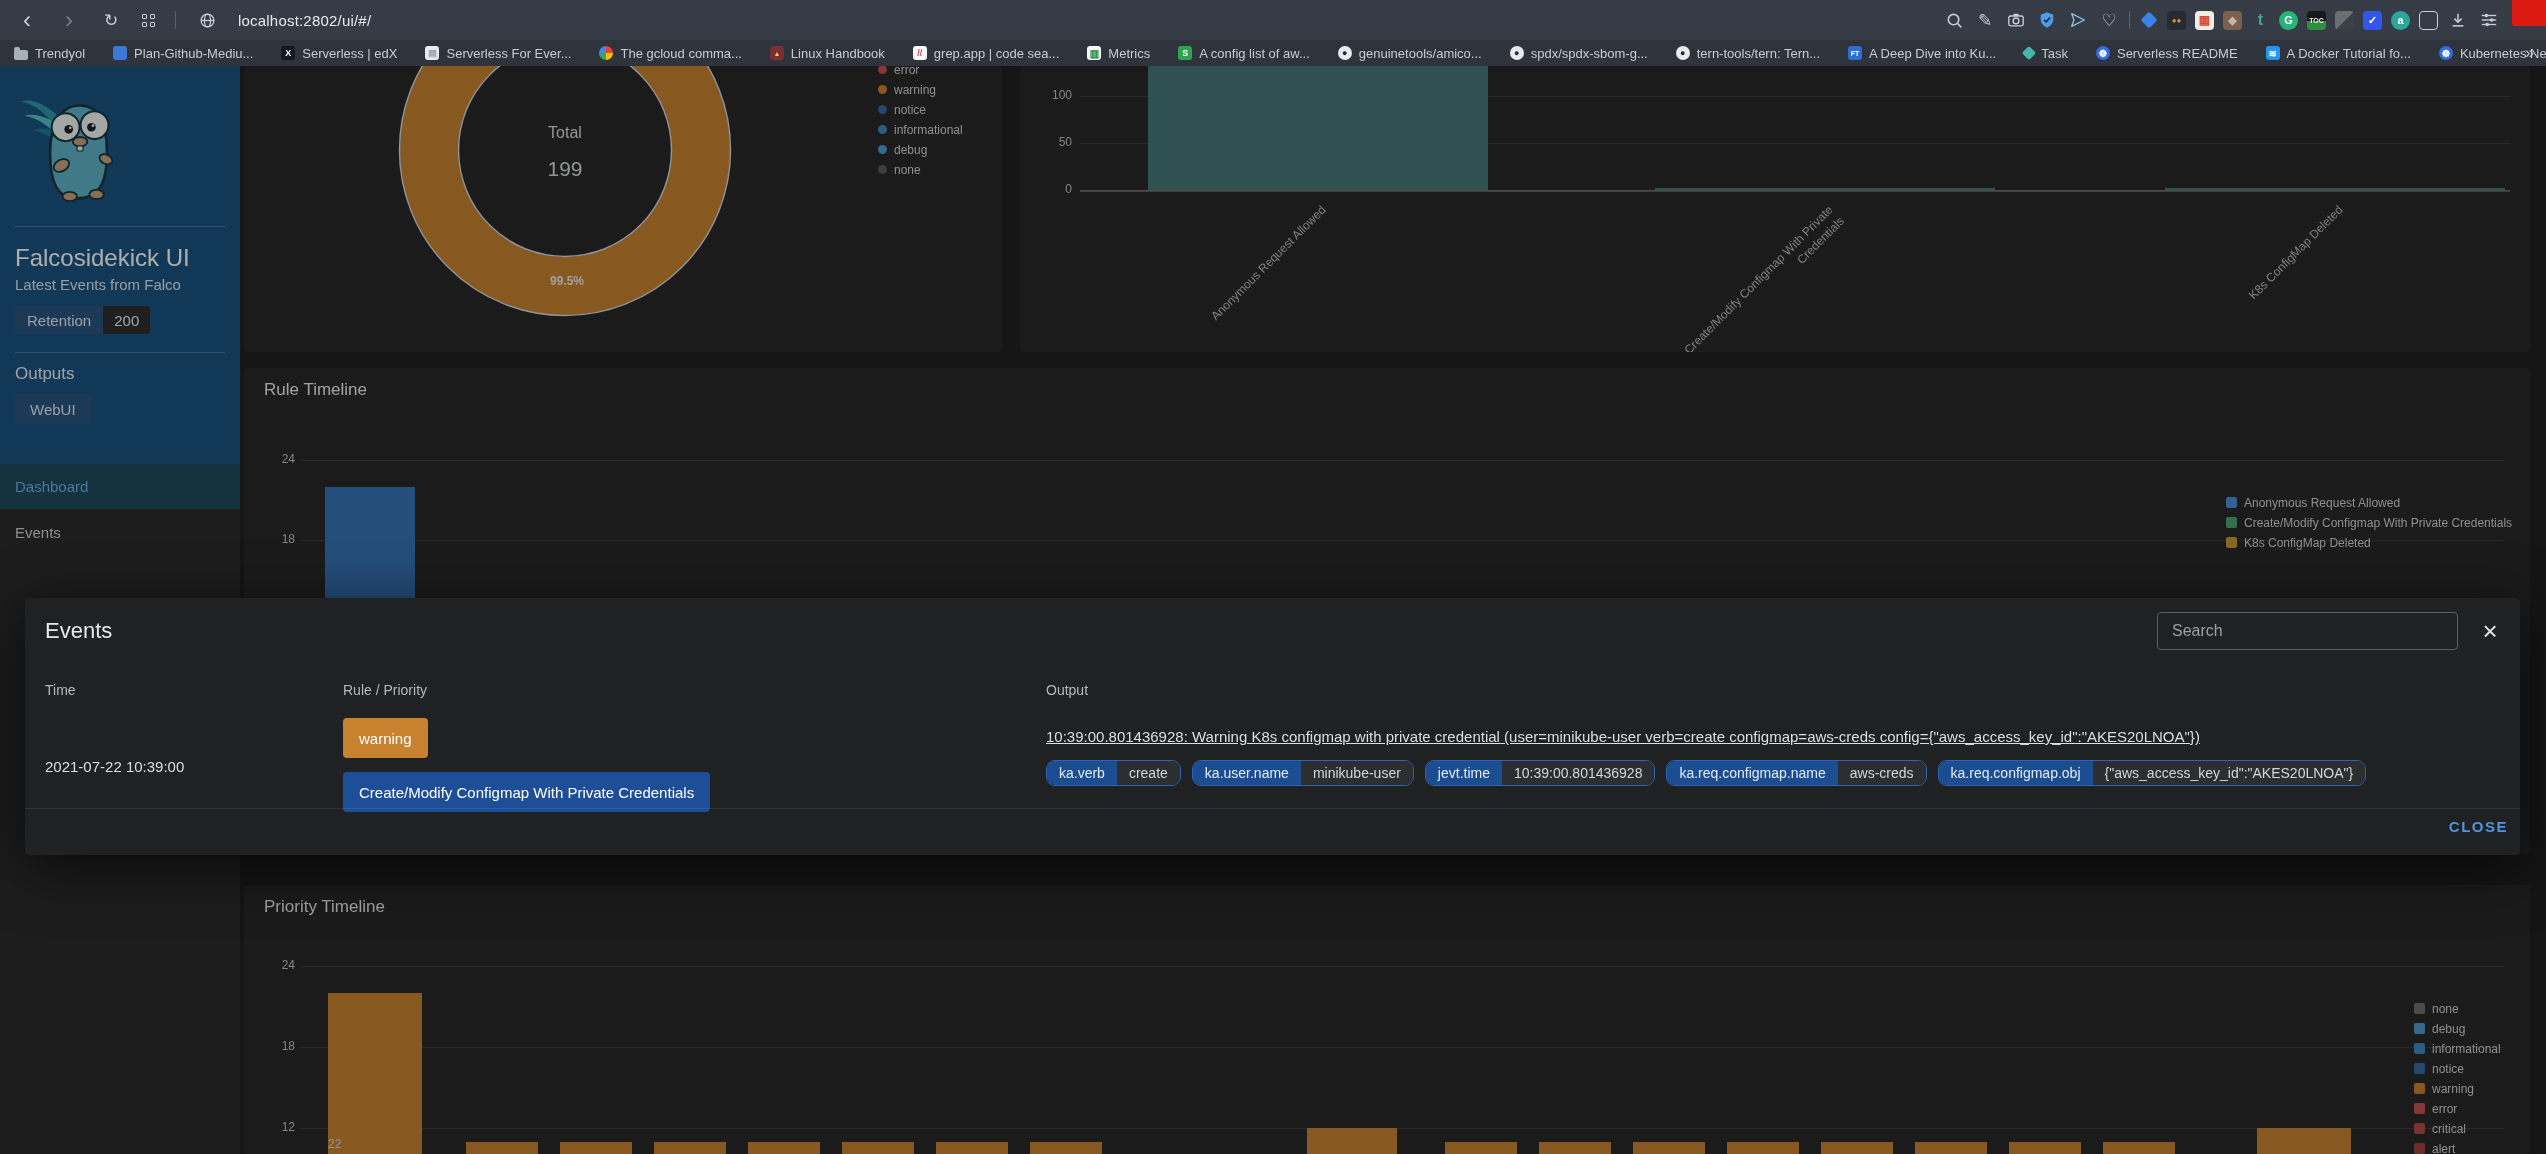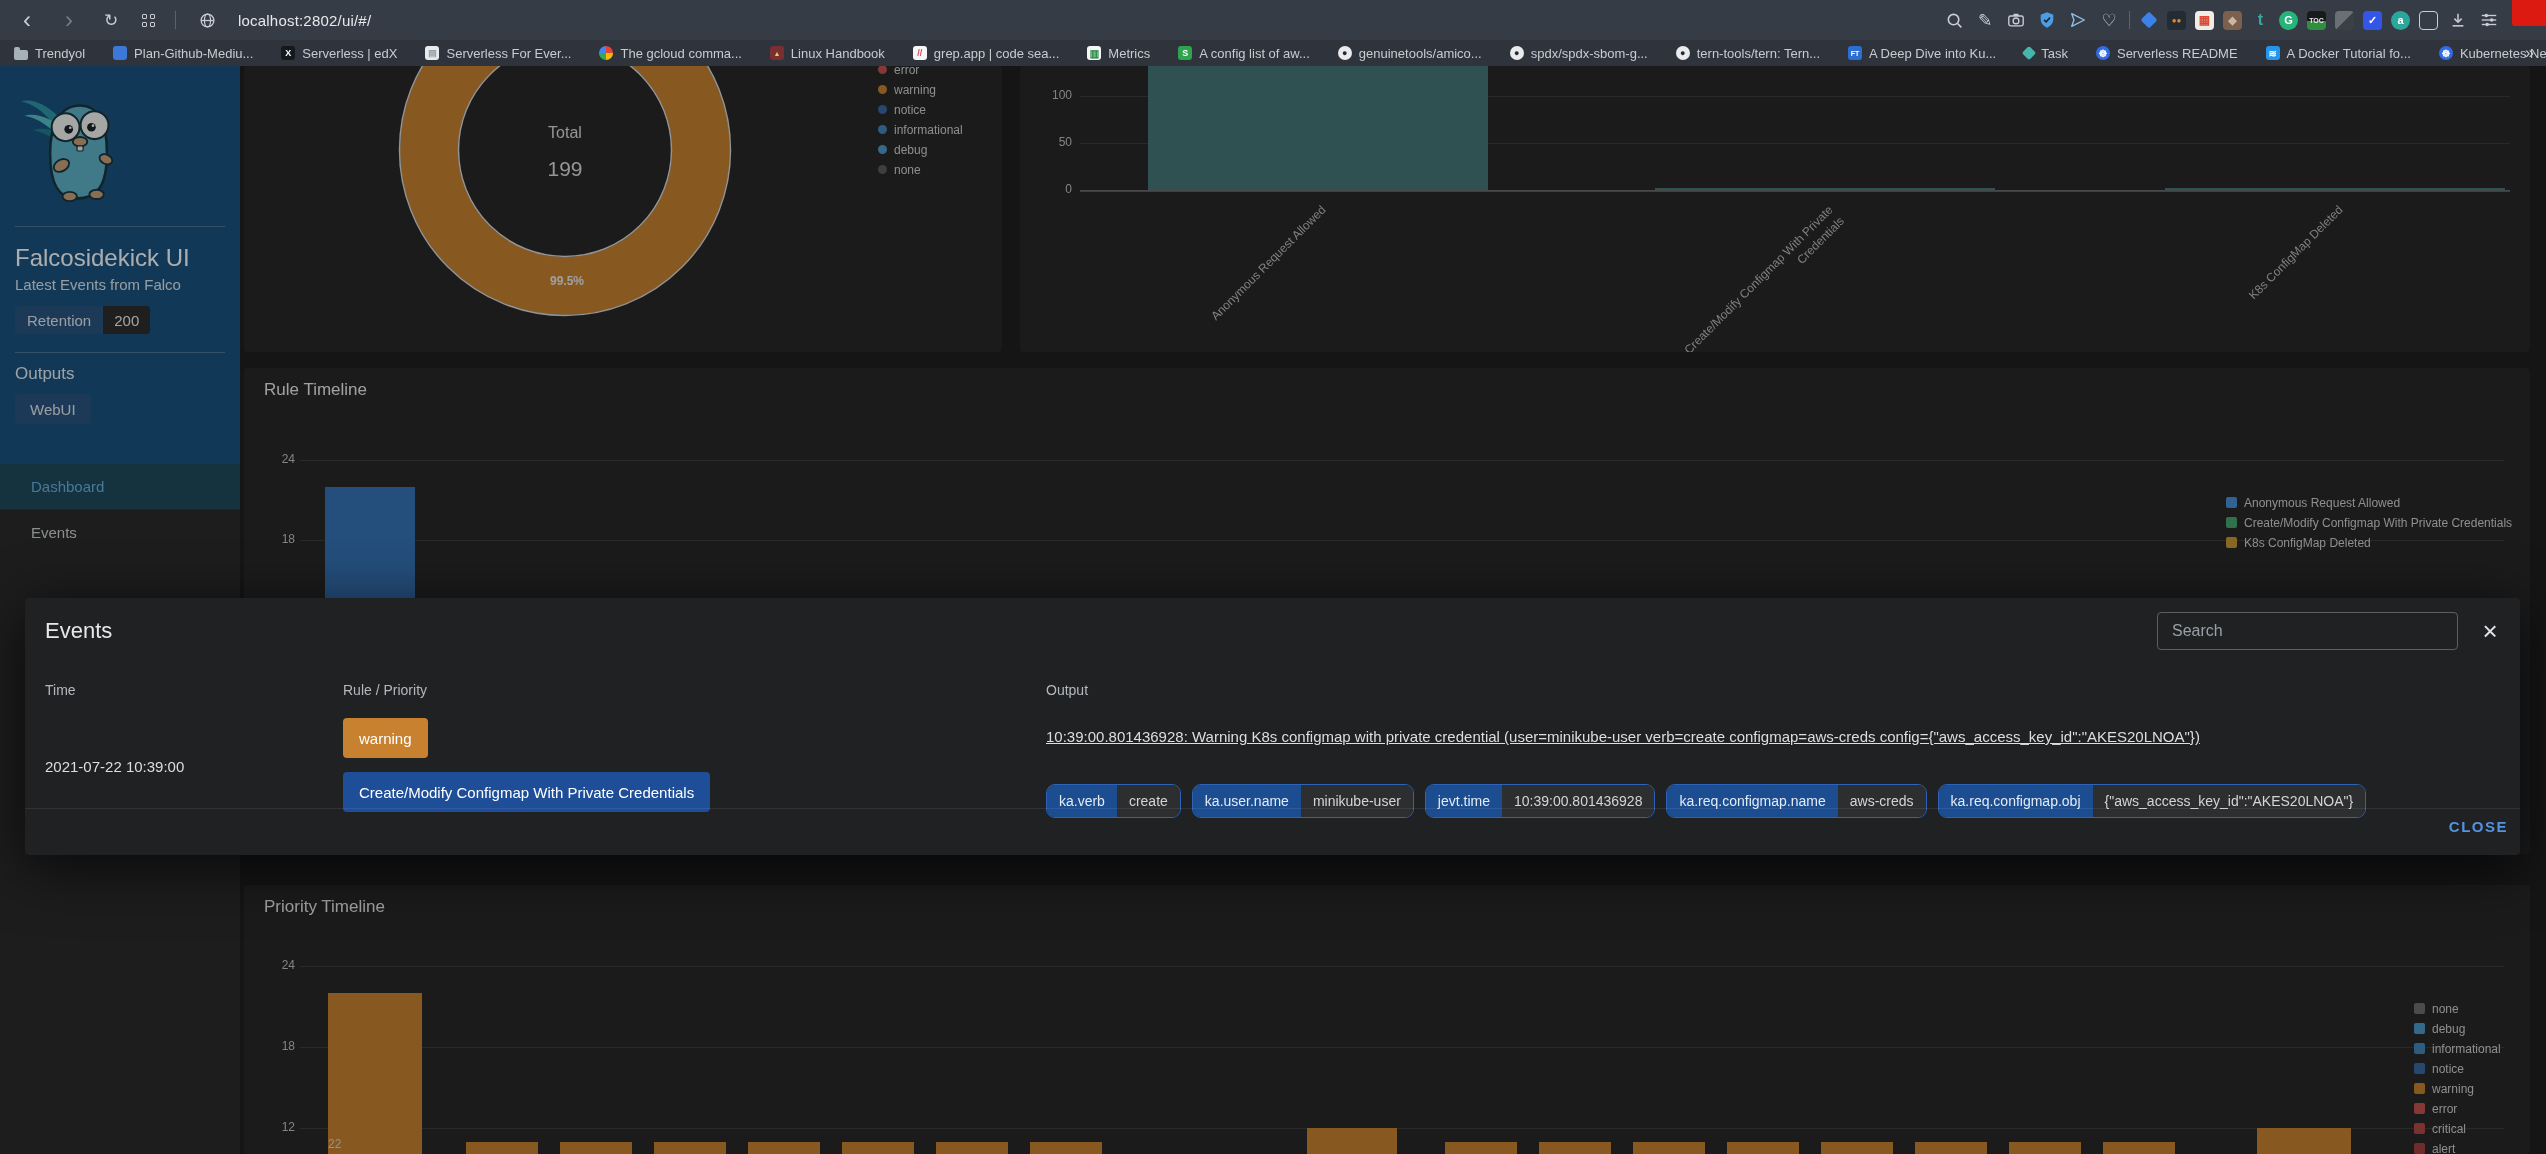--- a/index.html
+++ b/index.html
@@ -42,21 +42,21 @@
   .sb-logo { position:absolute; left:16px; top:22px; }
   .sb-div { position:absolute; left:15px; width:210px; height:1px; background:rgba(255,255,255,0.22); }
   .sb-title { position:absolute; left:15px; top:178px; font-size:24px; font-weight:400; color:#ffffff; }
   .sb-sub { position:absolute; left:15px; top:210px; font-size:15px; color:#dfe6eb; }
   .chip2 { position:absolute; left:15px; top:240px; height:28px; display:inline-flex; border-radius:4px; overflow:hidden; font-size:15px; }
   .chip2 .k { background:#2a5680; color:#e2e8ee; display:flex; align-items:center; padding:0 12px; }
   .chip2 .v { background:#2e2e2e; color:#f0f0f0; display:flex; align-items:center; padding:0 11px; }
   .sb-outputs { position:absolute; left:15px; top:298px; font-size:17px; color:#e8edf1; }
   .chip1 { position:absolute; left:15px; top:328px; height:30px; background:#2a5680; color:#e2e8ee; border-radius:4px; display:inline-flex; align-items:center; padding:0 15px; font-size:15px; }
   .sb-nav { position:absolute; left:0; top:397px; width:240px; }
-  .nav-item { height:46px; display:flex; align-items:center; padding-left:31px; font-size:15px; color:#cdd2d6; border-top:1px solid rgba(255,255,255,0.04); }
+  .nav-item { height:46px; display:flex; align-items:center; padding-left:15px; font-size:15px; color:#cdd2d6; border-top:1px solid rgba(255,255,255,0.04); }
   .nav-item.active { background:#1f4a5e; color:#6cb2e8; }
 
   
   .card { position:absolute; background:#282828; border-radius:4px; overflow:hidden; }
   #donut-card { left:244px; top:0; width:758px; height:286px; }
   #rules-card { left:1020px; top:0; width:1510px; height:286px; }
   #rule-card  { left:244px; top:302px; width:2286px; height:486px; }
   #prio-card  { left:244px; top:819px; width:2286px; height:269px; }
   .card-title { position:absolute; left:20px; top:12px; font-size:17px; color:#ececec; font-weight:400; z-index:3; }
   .chart { position:absolute; inset:0; }
@@ -81,21 +81,21 @@
   .modal-title { position:absolute; left:20px; top:20px; font-size:22px; font-weight:500; color:#e8e8e8; }
   .search-box { position:absolute; left:2132px; top:14px; width:301px; height:38px; background:transparent; border:1px solid #5c6063; border-radius:4px; color:#e8e8e8; font-size:16px; padding:0 14px; font-family:"Liberation Sans", sans-serif; outline:none; }
   .search-box::placeholder { color:#9aa0a6; }
   .modal-x { position:absolute; left:2448px; top:16px; width:34px; height:34px; background:none; border:none; color:#e0e3e6; font-size:26px; cursor:pointer; line-height:34px; text-align:center; }
   .col-h { position:absolute; top:84px; font-size:14px; color:#b4b8bc; }
   .row-time { position:absolute; left:20px; top:160px; font-size:15px; color:#dcdee0; }
   .chip-pri { position:absolute; left:318px; top:120px; height:40px; border-radius:4px; display:inline-flex; align-items:center; padding:0 16px; font-size:15px; color:#fff; }
   .chip-rule { position:absolute; left:318px; top:174px; height:40px; border-radius:4px; display:inline-flex; align-items:center; padding:0 16px; font-size:15px; color:#fff; }
   .row-output { position:absolute; left:1021px; top:130px; width:1420px; font-size:15px; color:#dcdee0; white-space:nowrap;text-decoration:underline; }
   .tags { position:absolute; left:1021px; top:162px; display:flex; gap:11px; }
-  .tag { display:inline-flex; border:1.5px solid #2e64b8; border-radius:9px; overflow:hidden; height:34px;margin-top:24px; }
+  .tag { display:inline-flex; border:1.5px solid #2e64b8; border-radius:9px; overflow:hidden; height:26px; }
   .tag-k { background:#1b4d90; color:#e3ebf5; display:flex; align-items:center; padding:0 12px; font-size:14px; }
   .tag-v { background:#2c2e30; color:#d3d5d7; display:flex; align-items:center; padding:0 12px; font-size:14px; }
   .modal-div { position:absolute; left:0; top:210px; width:100%; height:1px; background:rgba(255,255,255,0.08); }
   .close-btn { position:absolute; right:12px; top:220px; background:none; border:none; color:#5393e0; font-size:15px; font-weight:bold; letter-spacing:1.5px; cursor:pointer; }
 </style>
 </head>
 <body>
 
 <div class="screen">
 

